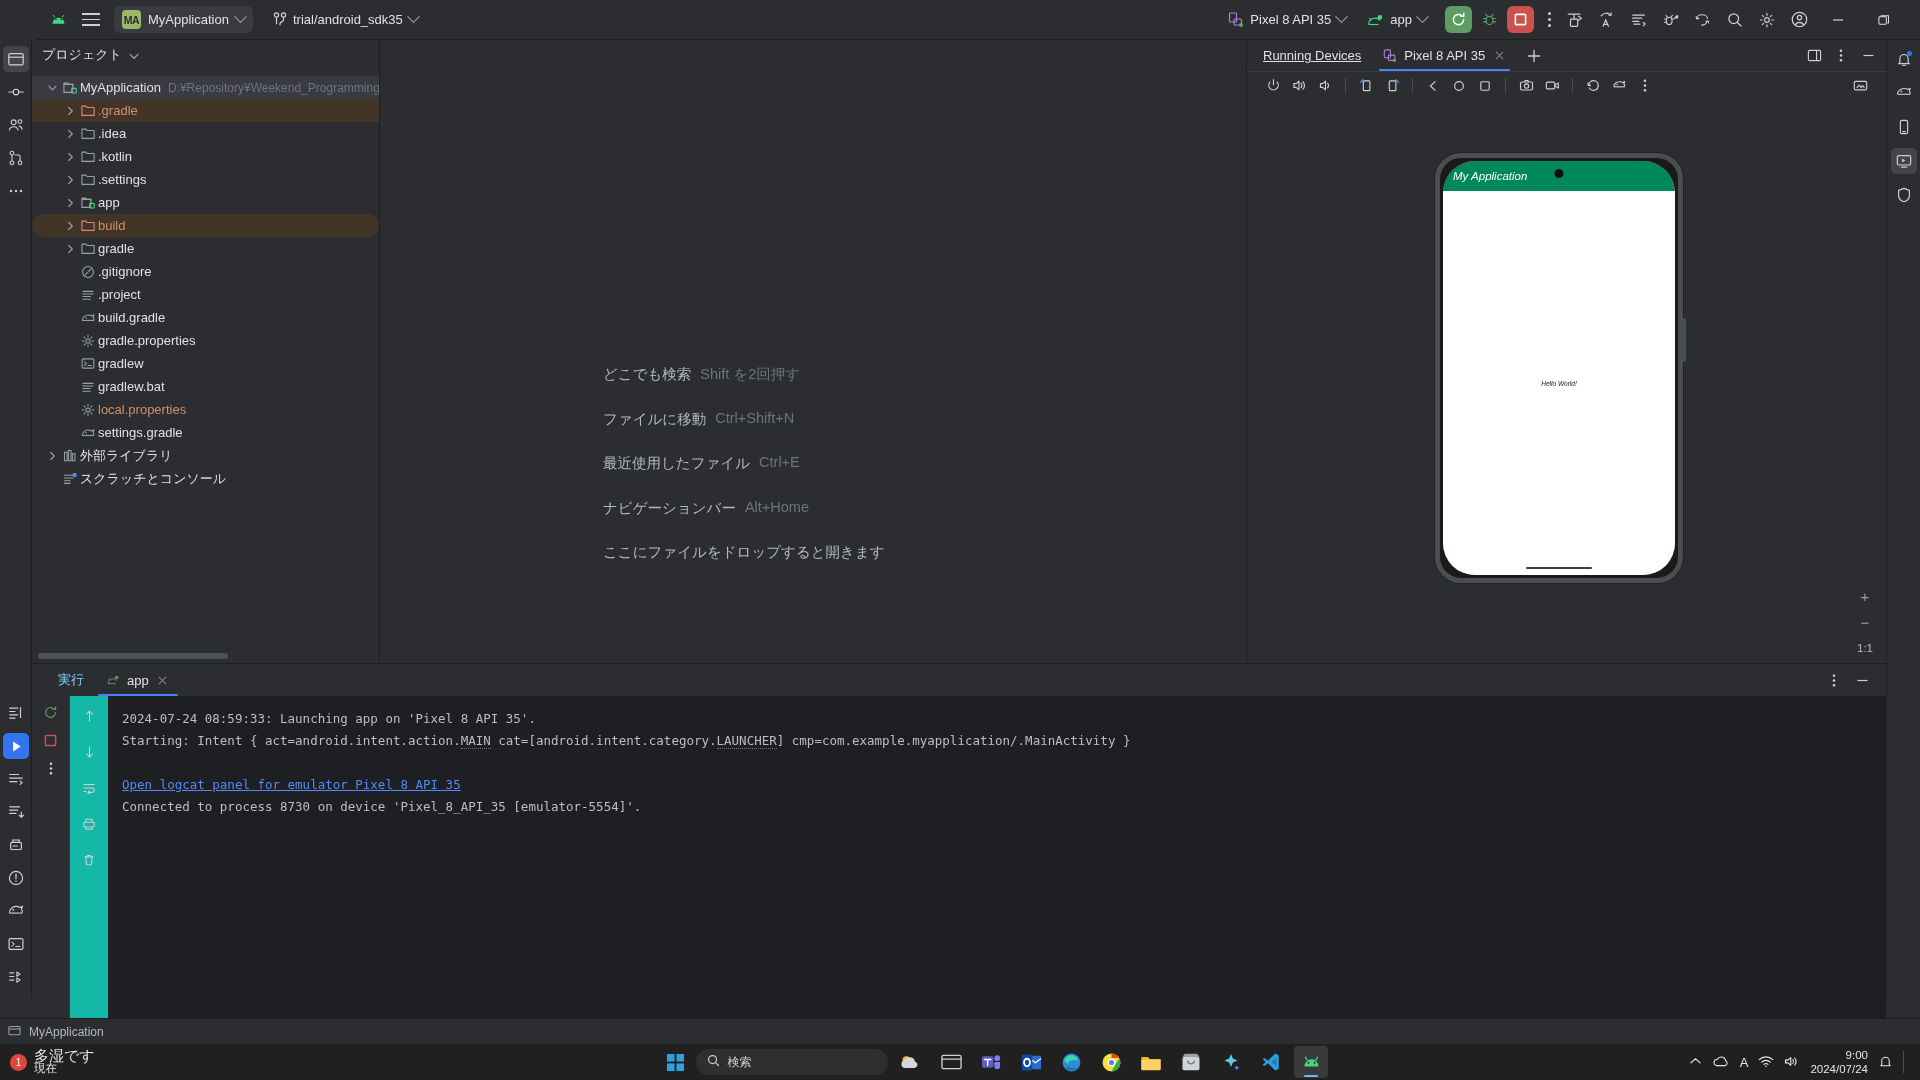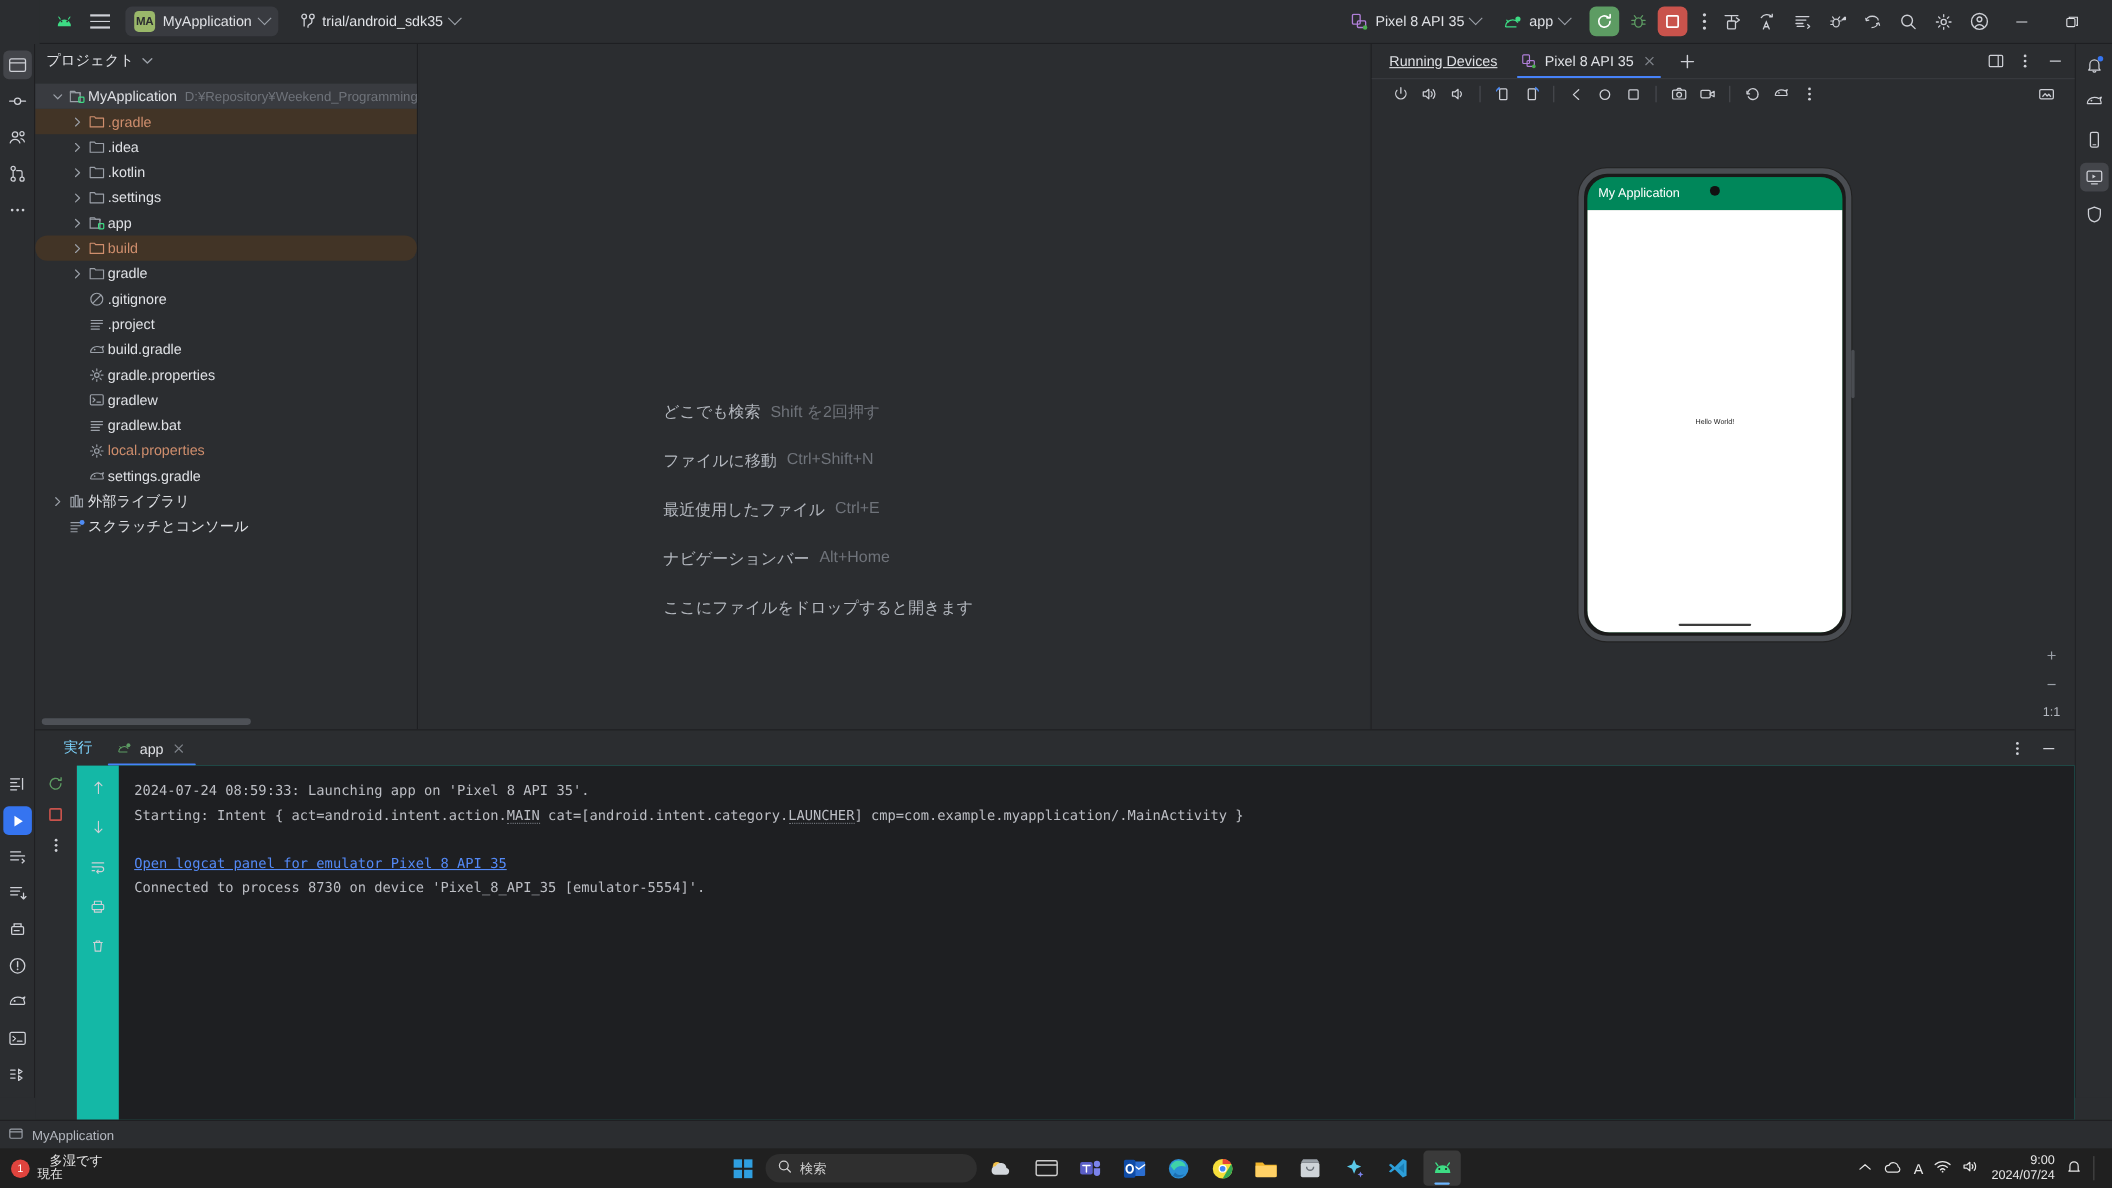--- a/index.html
+++ b/index.html
@@ -105,21 +105,21 @@
   .plus-btn { width:24px; height:24px; display:flex; align-items:center; justify-content:center; margin-left:8px; cursor:pointer;}
   .dev-right { position:absolute; right:6px; top:3px; display:flex; align-items:center; gap:3px;}
   .dev-toolbar { height:28px; display:flex; align-items:center; gap:2px; padding-left:14px; border-top:1px solid #393b40; }
   .dtb { width:24px; height:24px; display:flex; align-items:center; justify-content:center; border-radius:4px; cursor:pointer;}
   .vsep { width:1px; height:15px; background:#4a4d52; margin:0 6px;}
   .dev-stage { position:absolute; left:0; top:60px; right:0; bottom:0; background:#2b2d30; }
 
   
   .phone { position:absolute; left:188px; top:53px; width:248px; height:430px;
            border:5px solid #4a4d52; border-radius:26px; background:#1a1a1a; box-shadow:0 0 0 1px #222;}
-  .phone-screen { position:absolute; left:3px; top:3px; right:3px; bottom:3px; border-radius:20px; background:#14532d; overflow:hidden;}
+  .phone-screen { position:absolute; left:3px; top:3px; right:3px; bottom:3px; border-radius:32px; background:#f97316; overflow:hidden;font-style:italic;}
   .appbar { height:30px; background:#00875a; display:flex; align-items:center; padding-left:10px;}
   .appbar span { color:#fff; font-size:11.5px; }
   .app-body { height:calc(100% - 30px); display:flex; align-items:center; justify-content:center; background:#fff;}
   .app-body span { color:#1a1a1a; font-size:6.5px;}
   .notch { position:absolute; left:50%; top:11px; transform:translateX(-50%); width:9px; height:9px; border-radius:50%; background:#111;}
   .homebar { position:absolute; left:50%; bottom:9px; transform:translateX(-50%); width:66px; height:2.5px; border-radius:2px; background:#3c3c3c;}
   .side-btn { position:absolute; right:-8px; top:160px; width:3px; height:44px; background:#4a4d52; border-radius:2px;}
   .zoom-ctrls { position:absolute; right:10px; top:487px; display:flex; flex-direction:column; align-items:center; gap:8px;}
   .zc { width:22px; height:18px; display:flex; align-items:center; justify-content:center; color:#9ba0a8; font-size:15px; cursor:pointer;}
   .zc.ratio { font-size:11.5px; color:#b4b8bf;}
@@ -150,21 +150,21 @@
     display:flex; align-items:center; padding-left:8px; gap:8px; font-size:12px; color:#b4b8bf;
   }
 
   
   .taskbar {
     position:absolute; left:0; top:1044px; width:1920px; height:36px;
     background:#202020; display:flex; align-items:center;
   }
   .tb-notice { display:flex; align-items:center; gap:7px; padding-left:10px; width:300px;}
   .warn-badge { width:17px; height:17px; border-radius:50%; background:#e0443e; color:#fff; font-size:10px; display:flex; align-items:center; justify-content:center; }
-  .tb-notice .l1 { font-size:12px; color:#e6e6e6; line-height:13px;margin-left:11px;}
+  .tb-notice .l1 { font-size:15px; color:#e6e6e6; line-height:13px;}
   .tb-notice .l2 { font-size:11.5px; color:#e6e6e6; line-height:13px;}
   .tb-center-zone { flex:1; display:flex; align-items:center; justify-content:center; gap:6px;}
   .winlogo { width:30px; height:30px; display:flex; align-items:center; justify-content:center; cursor:pointer;}
   .searchbox { width:192px; height:26px; border-radius:13px; background:#2f2f2f; display:flex; align-items:center; gap:7px; padding-left:11px; cursor:text;}
   .searchbox span { font-size:12px; color:#cfcfcf;}
   .tbapp { width:34px; height:32px; display:flex; align-items:center; justify-content:center; border-radius:4px; cursor:pointer; position:relative;}
   .tbapp.active { background:#3a3a3a; }
   .tbapp.active::after { content:""; position:absolute; bottom:1px; left:50%; transform:translateX(-50%); width:14px; height:2.5px; border-radius:2px; background:#6cb6ff;}
   .tray { display:flex; align-items:center; gap:10px; padding-right:12px; font-size:11.5px; color:#e6e6e6;}
   .clock { text-align:right; line-height:14px; font-size:11.5px;}

